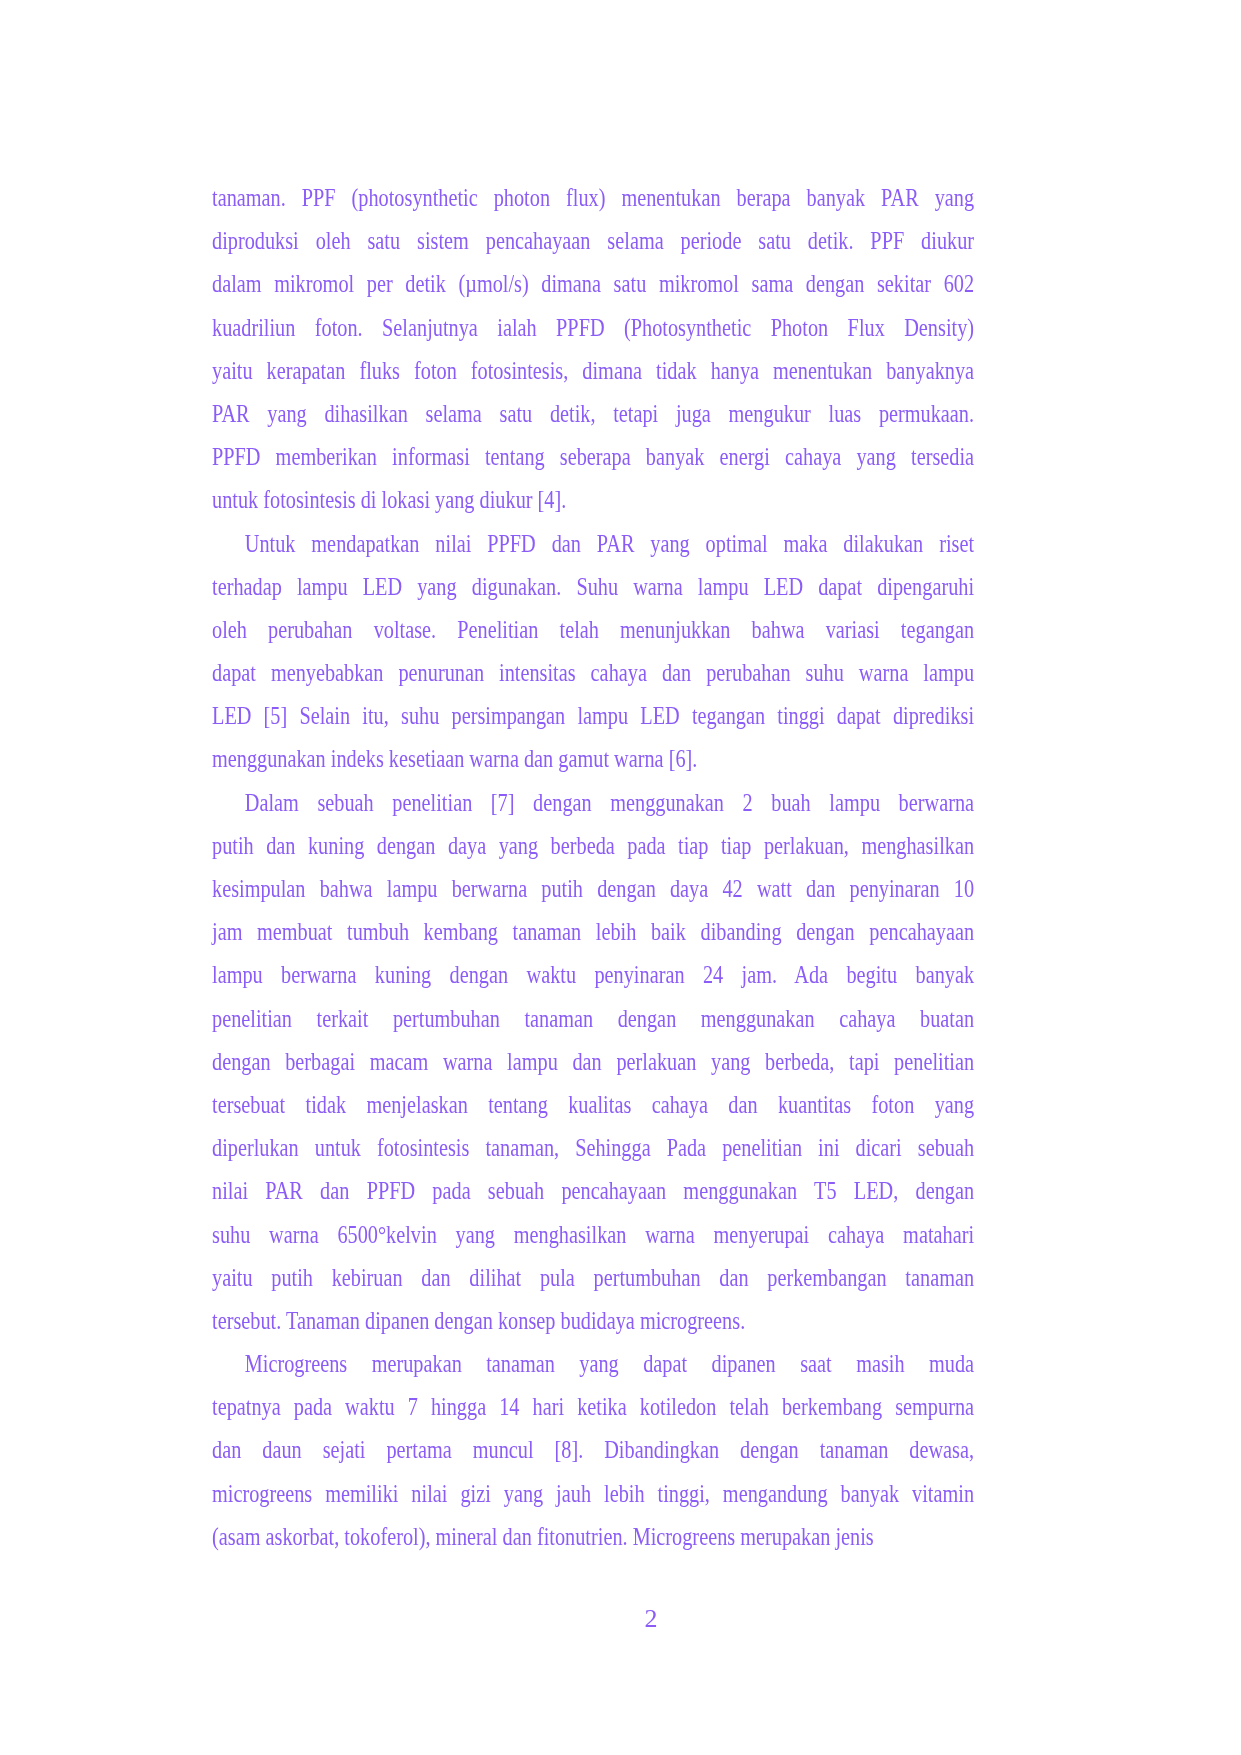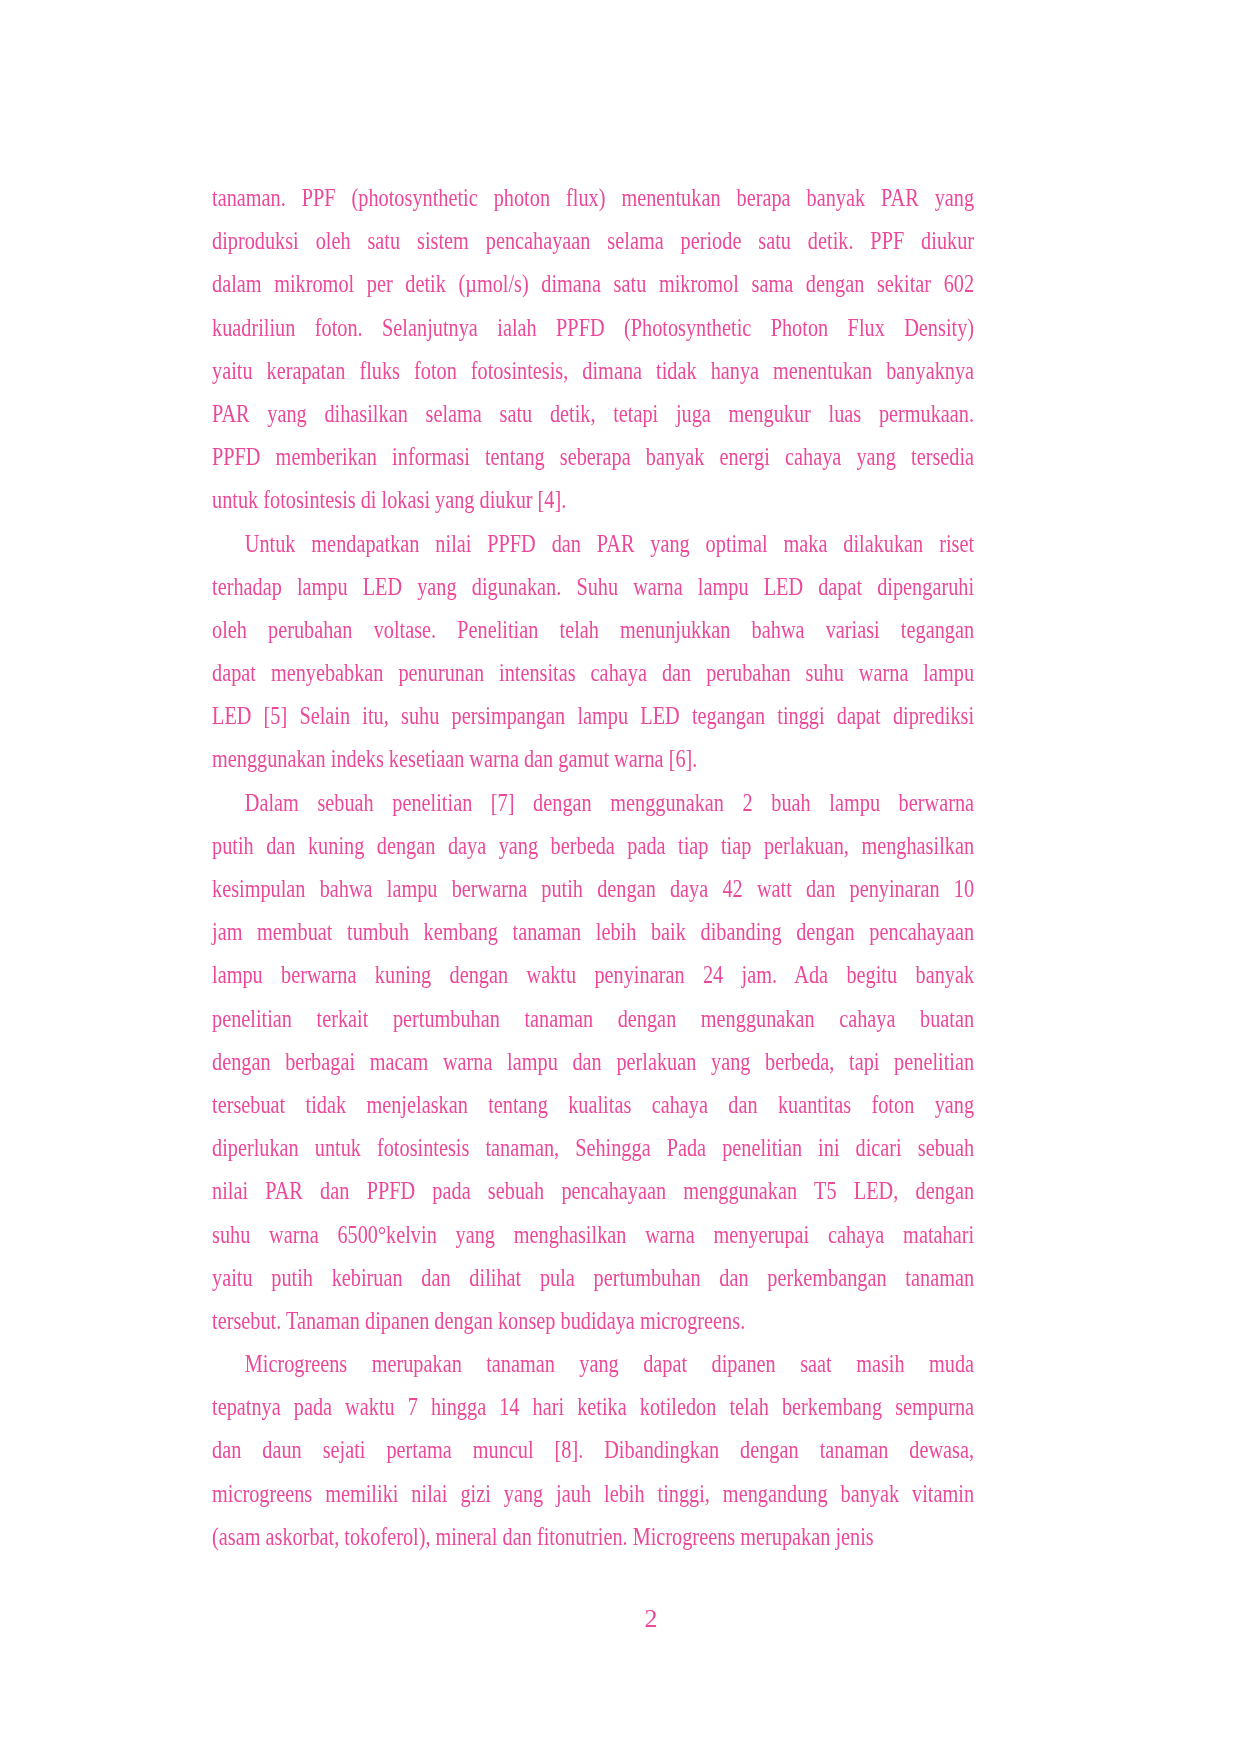--- a/index.html
+++ b/index.html
@@ -7,21 +7,21 @@
     padding: 0;
     background: #ffffff;
   }
   .page {
     position: relative;
     width: 1241px;
     height: 1755px;
     background: #ffffff;
     overflow: hidden;
     font-family: "Liberation Serif", "DejaVu Serif", serif;
-    color: #ec4899;
+    color: #8b5cf6;
   }
   .textblock {
     position: absolute;
     left: 212px;
     top: 176px;
     width: 977px;               
     transform: scaleX(0.78);    
     transform-origin: 0 0;
     font-size: 26px;
     line-height: 43.2px;

